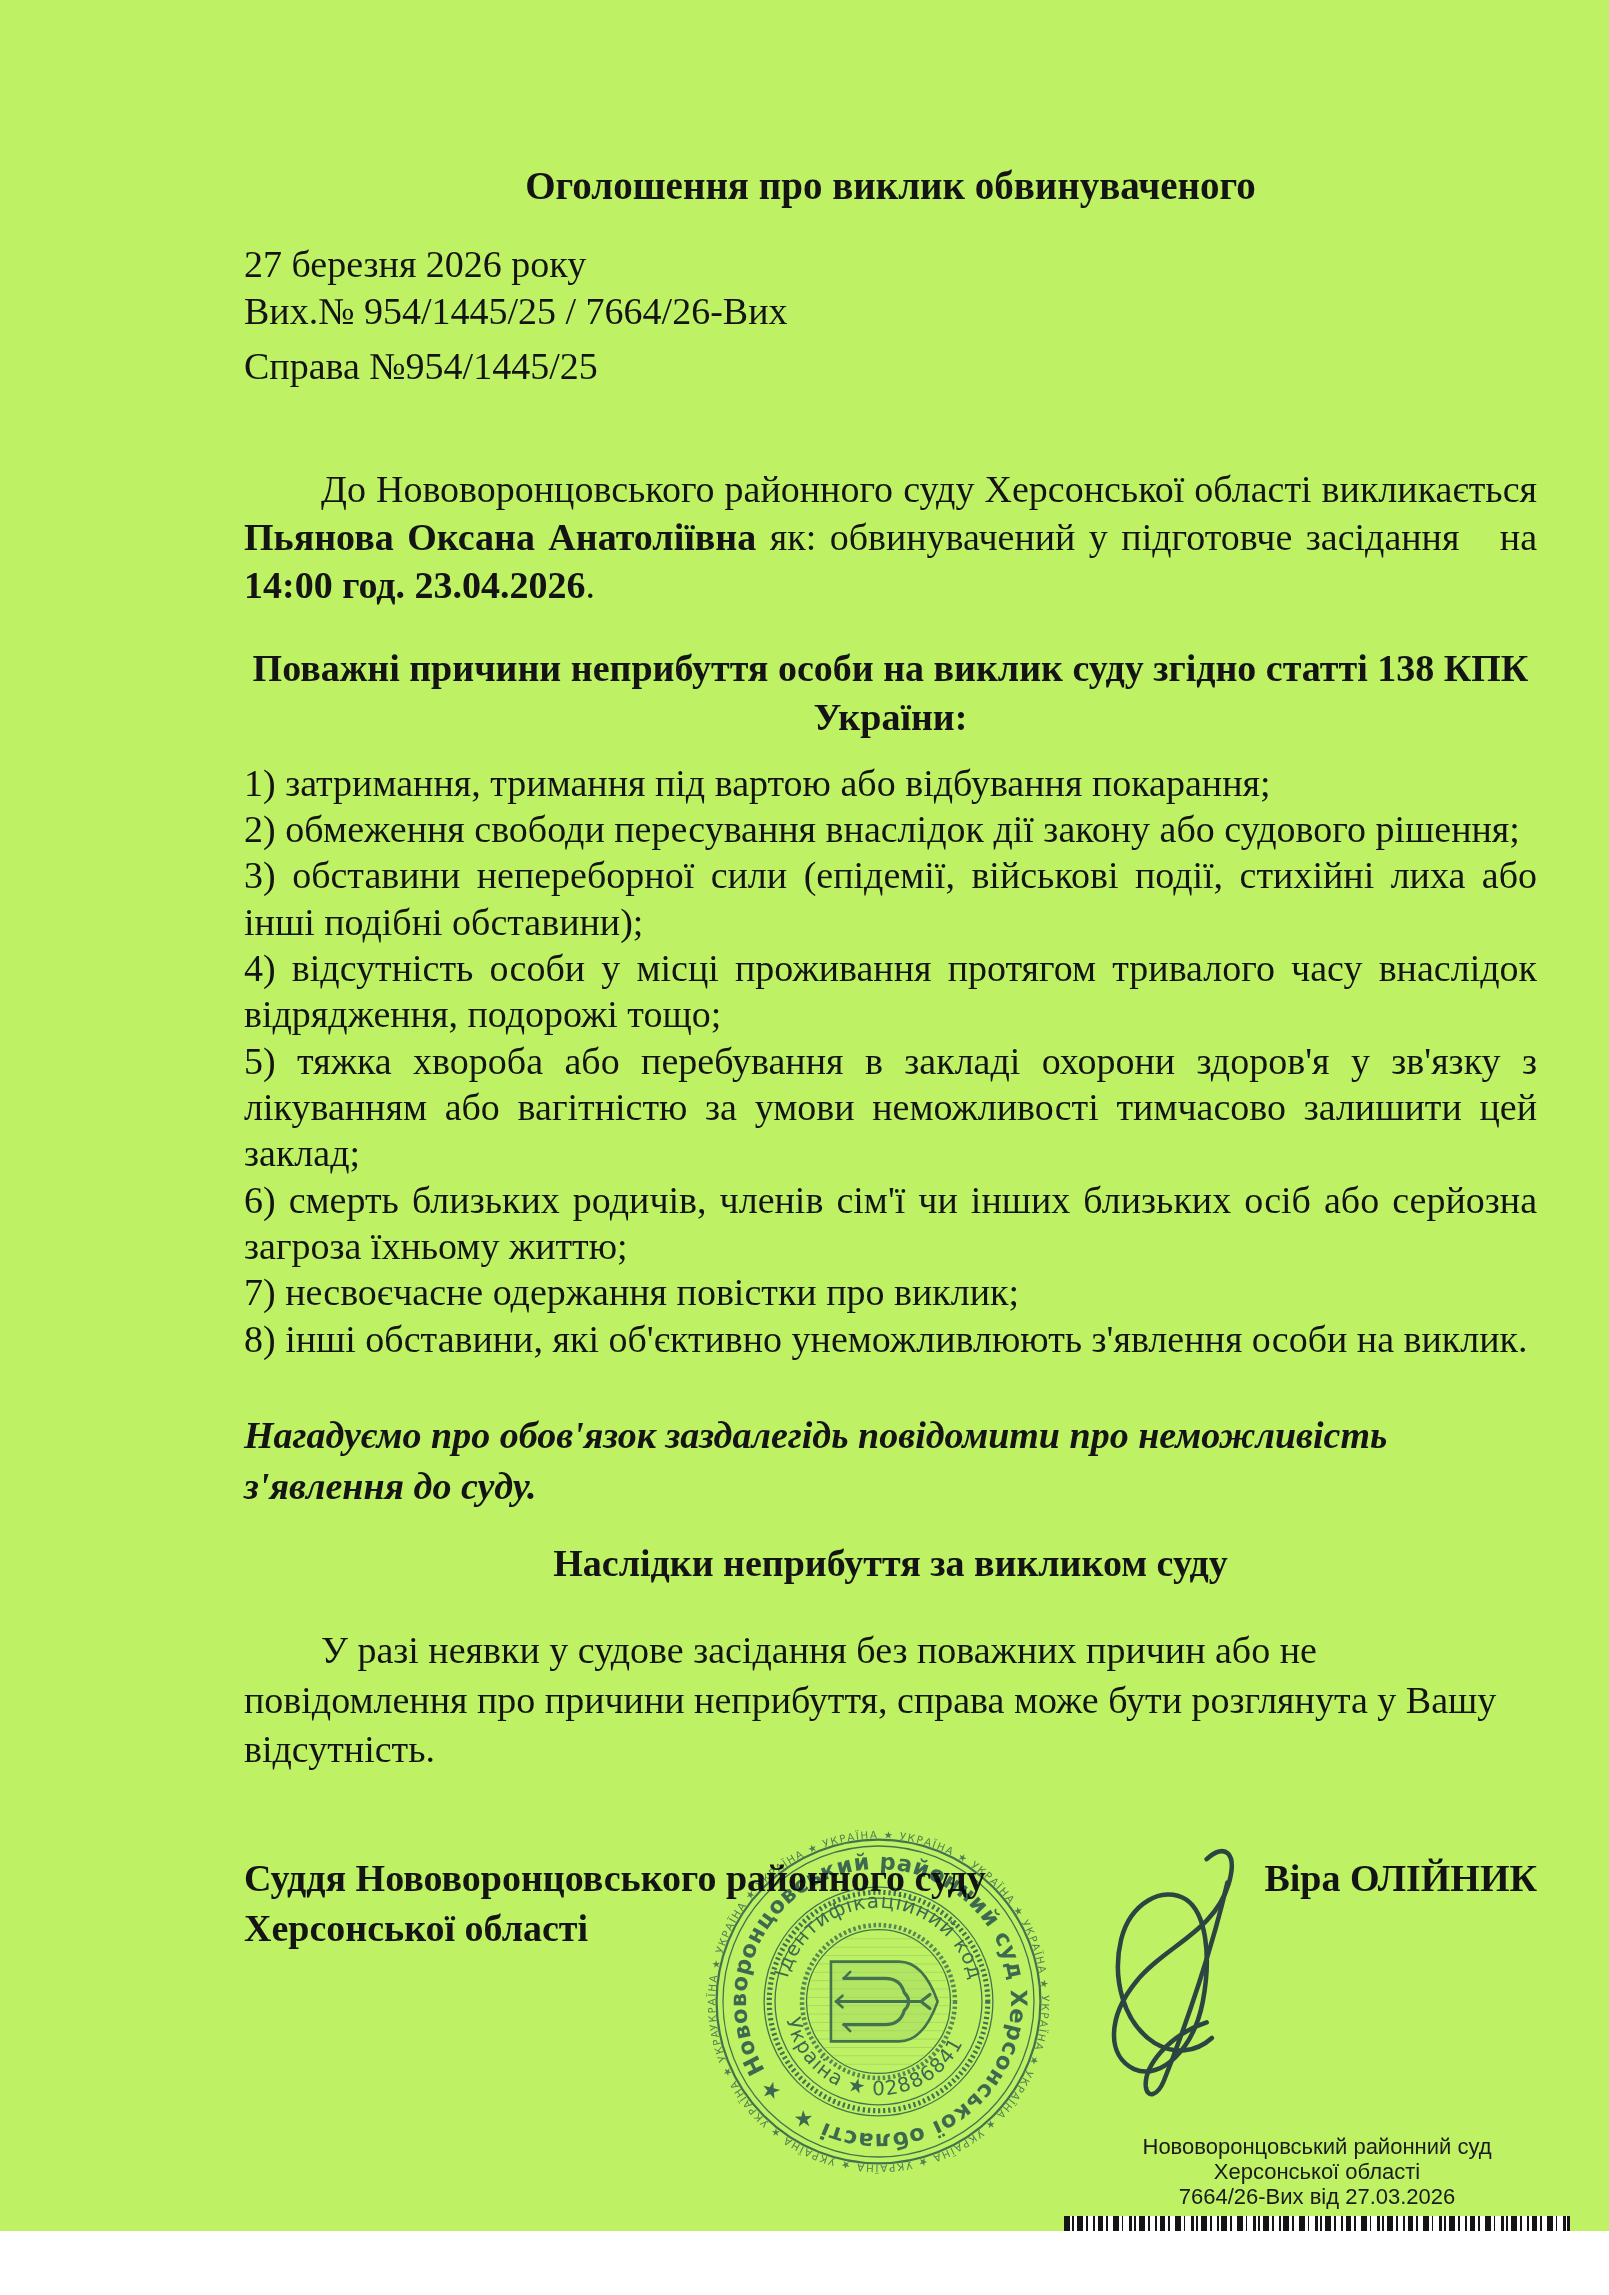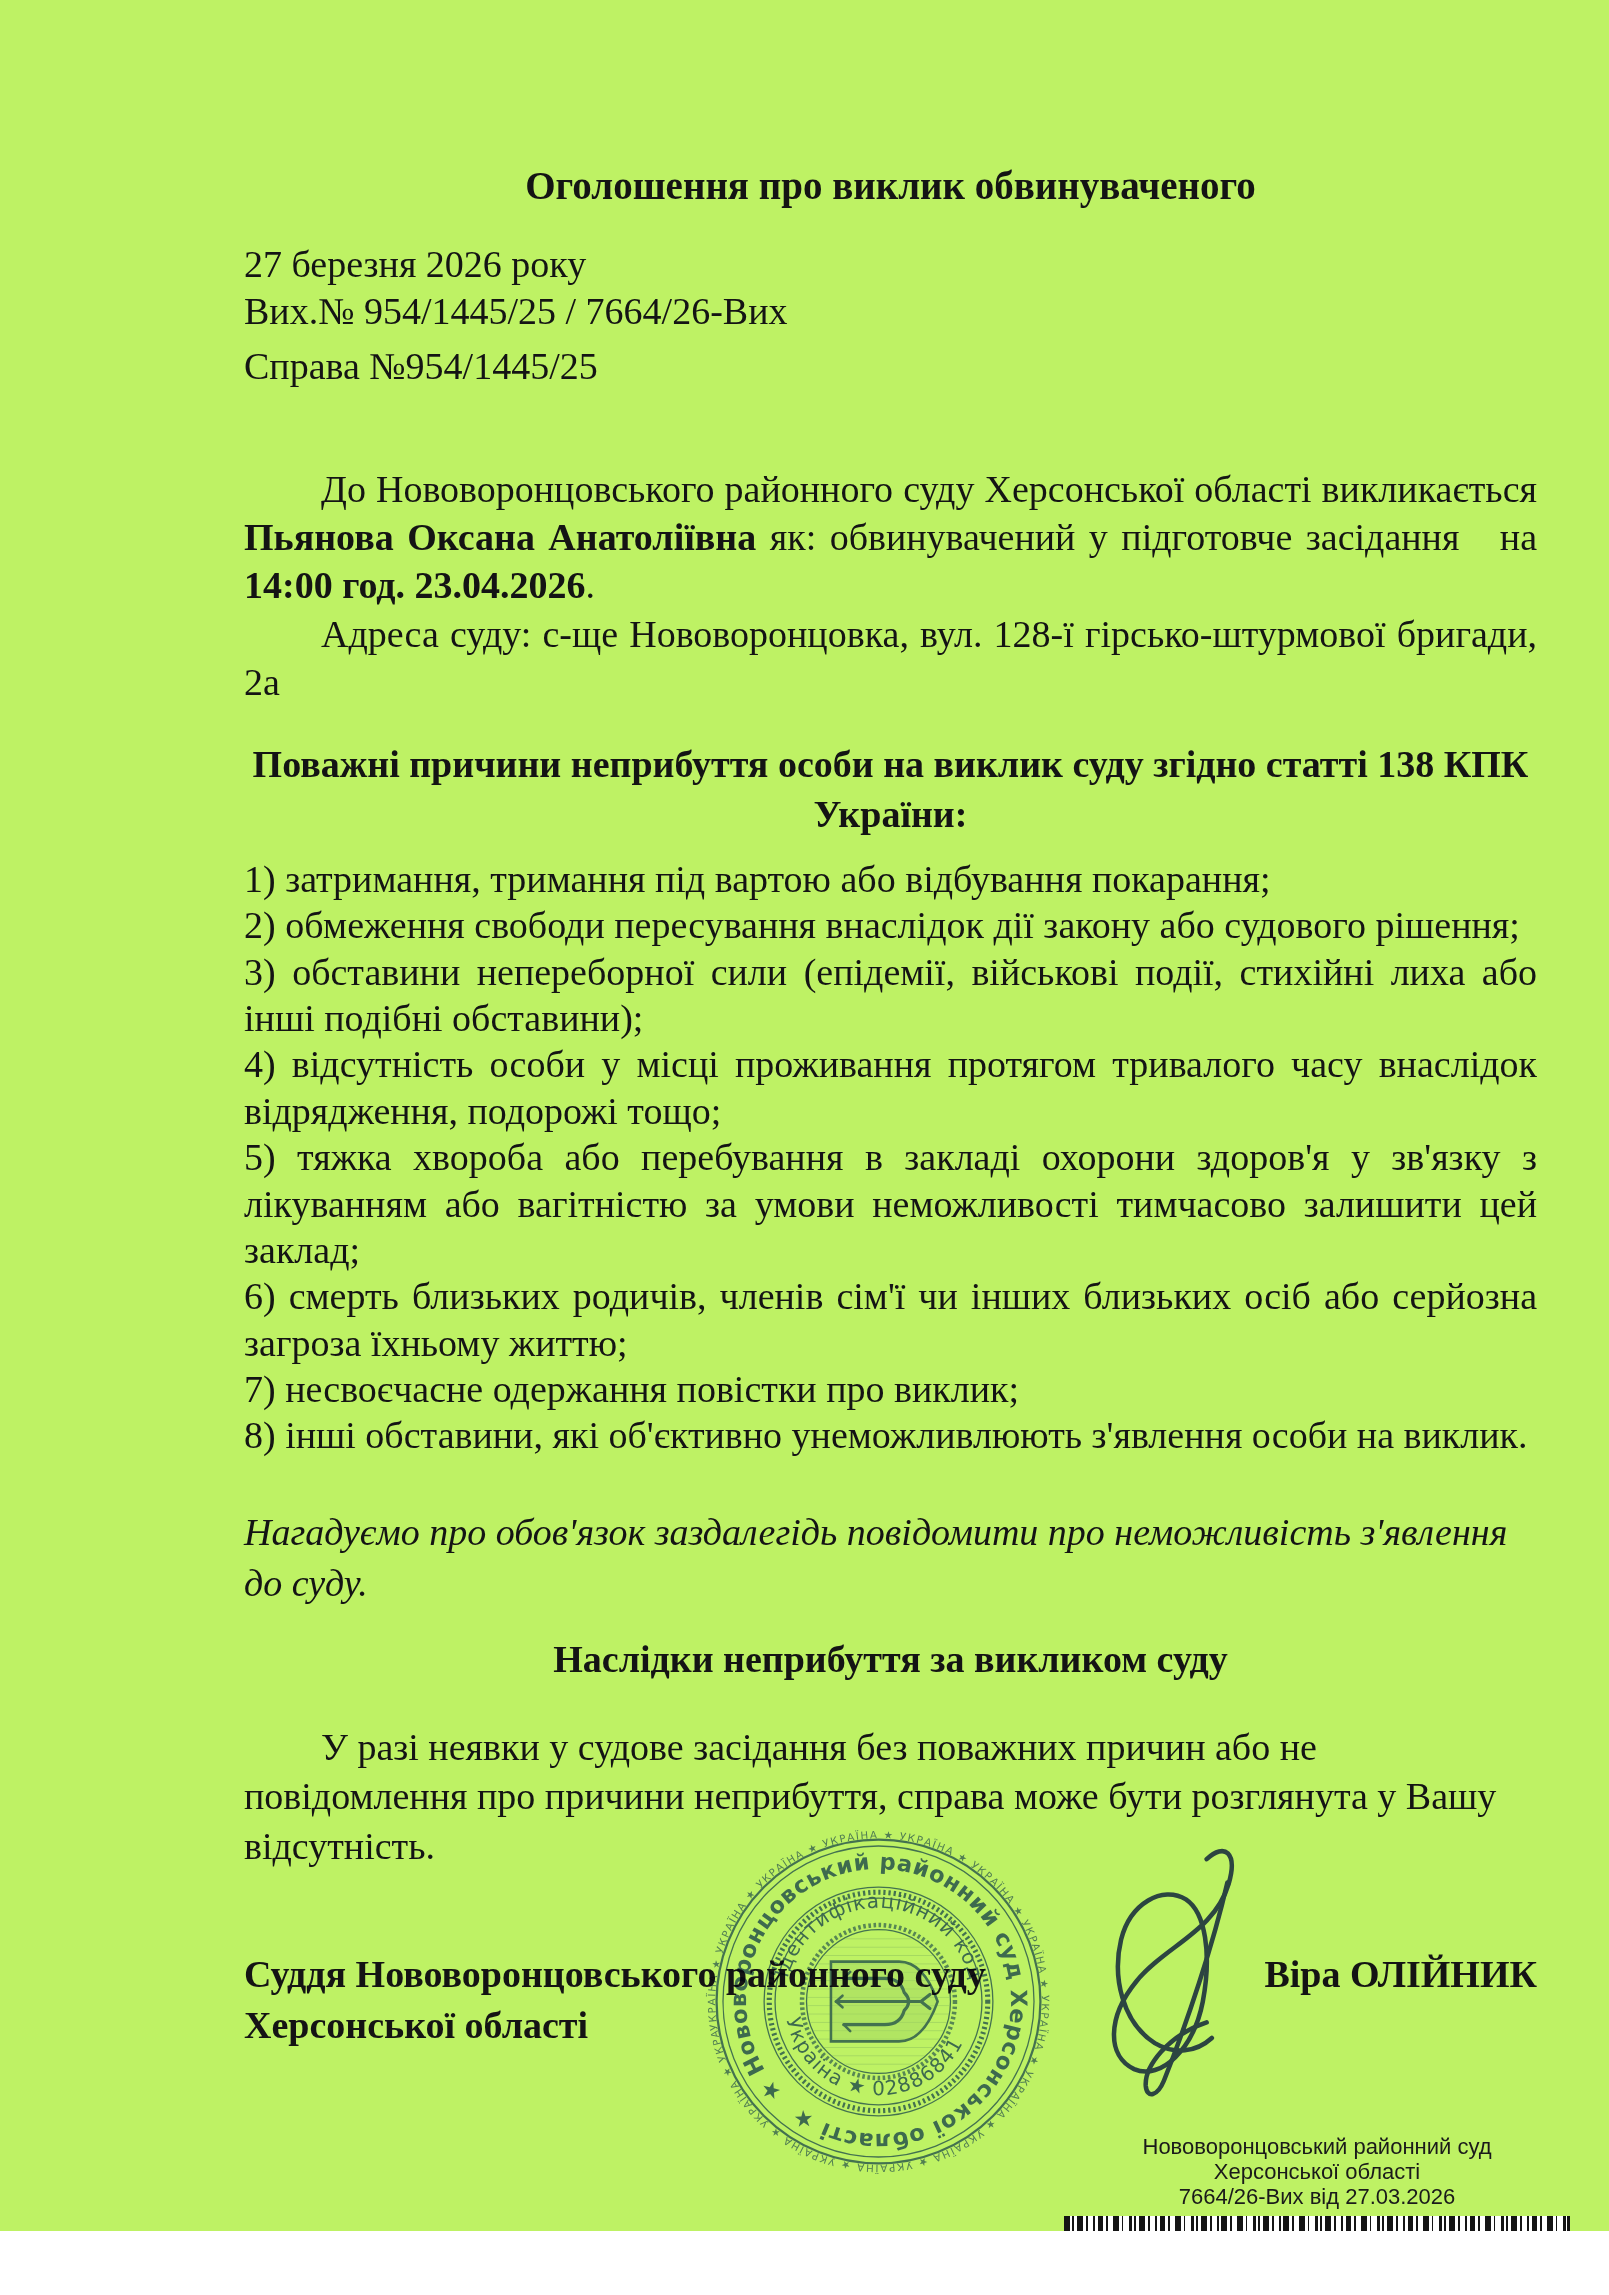--- a/index.html
+++ b/index.html
@@ -44,21 +44,21 @@
   .sec-heading {
     margin-top: 34px;
     text-align: center;
     font-weight: 700;
     line-height: 1.3;
   }
   .reasons { margin-top: 17px; line-height: 1.22; }
   .reasons .item { text-align: justify; }
   .reminder {
     margin-top: 48px;
-    font-weight: 400;
+    font-weight: 700;
     font-style: italic;
     line-height: 1.34;
   }
   .cons-heading {
     margin-top: 27px;
     text-align: center;
     font-weight: 700;
     line-height: 1.3;
   }
   .p-cons {
@@ -148,21 +148,20 @@
 
     <div class="meta">
       <div>27 березня 2026 року</div>
       <div>Вих.№ 954/1445/25 / 7664/26-Вих</div>
     </div>
 
     <div class="case-line">Справа №954/1445/25</div>
 
     <div class="p-intro"><span>До Нововоронцовського районного суду Херсонської області викликається </span><span class="bold">Пьянова Оксана Анатоліївна</span><span> як: обвинувачений у підготовче засідання&nbsp;&nbsp; на </span><span class="bold">14:00 год. 23.04.2026</span><span>.</span></div>
 
-    <div class="p-address">Адреса суду: с-ще Нововоронцовка, вул. 128-ї гірсько-штурмової бригади, 2а</div>
 
     <div class="sec-heading">Поважні причини неприбуття особи на виклик суду згідно статті 138 КПК України:</div>
 
     <div class="reasons">
       <div class="item">1) затримання, тримання під вартою або відбування покарання;</div>
       <div class="item">2) обмеження свободи пересування внаслідок дії закону або судового рішення;</div>
       <div class="item">3) обставини непереборної сили (епідемії, військові події, стихійні лиха або інші подібні обставини);</div>
       <div class="item">4) відсутність особи у місці проживання протягом тривалого часу внаслідок відрядження, подорожі тощо;</div>
       <div class="item">5) тяжка хвороба або перебування в закладі охорони здоров'я у зв'язку з лікуванням або вагітністю за умови неможливості тимчасово залишити цей заклад;</div>
       <div class="item">6) смерть близьких родичів, членів сім'ї чи інших близьких осіб або серйозна загроза їхньому життю;</div>

